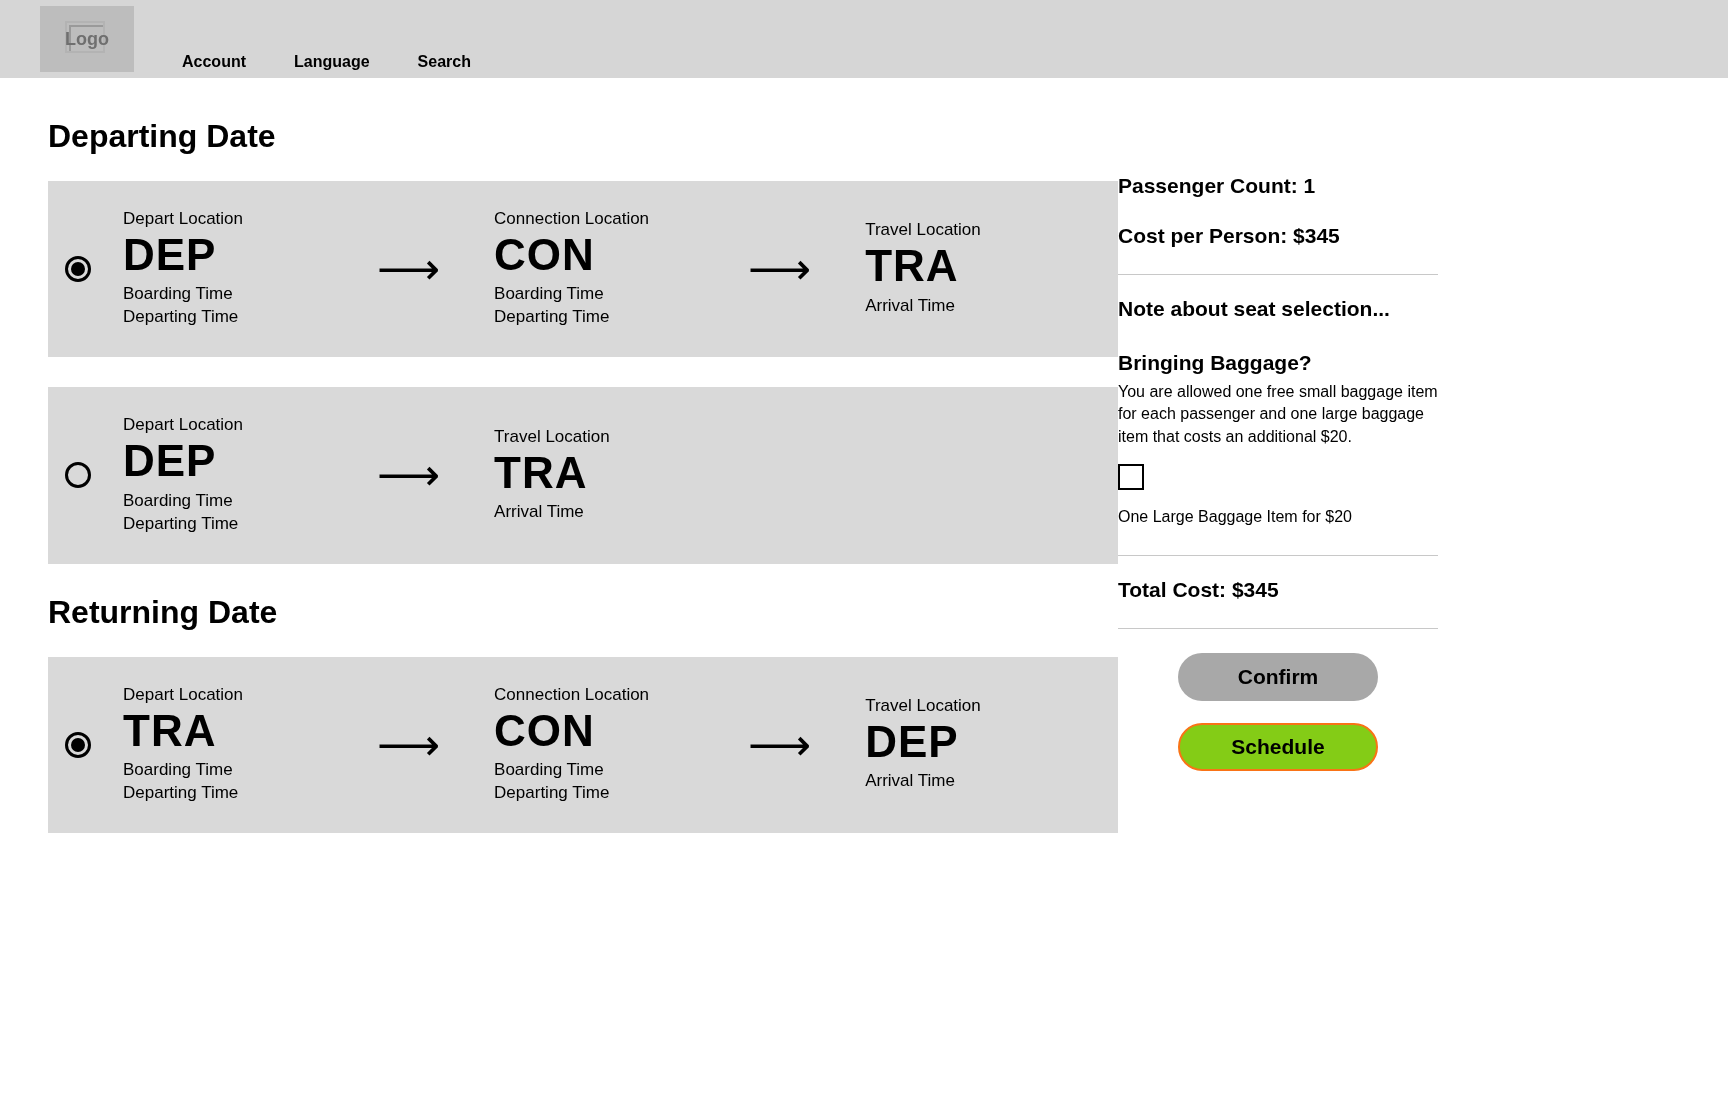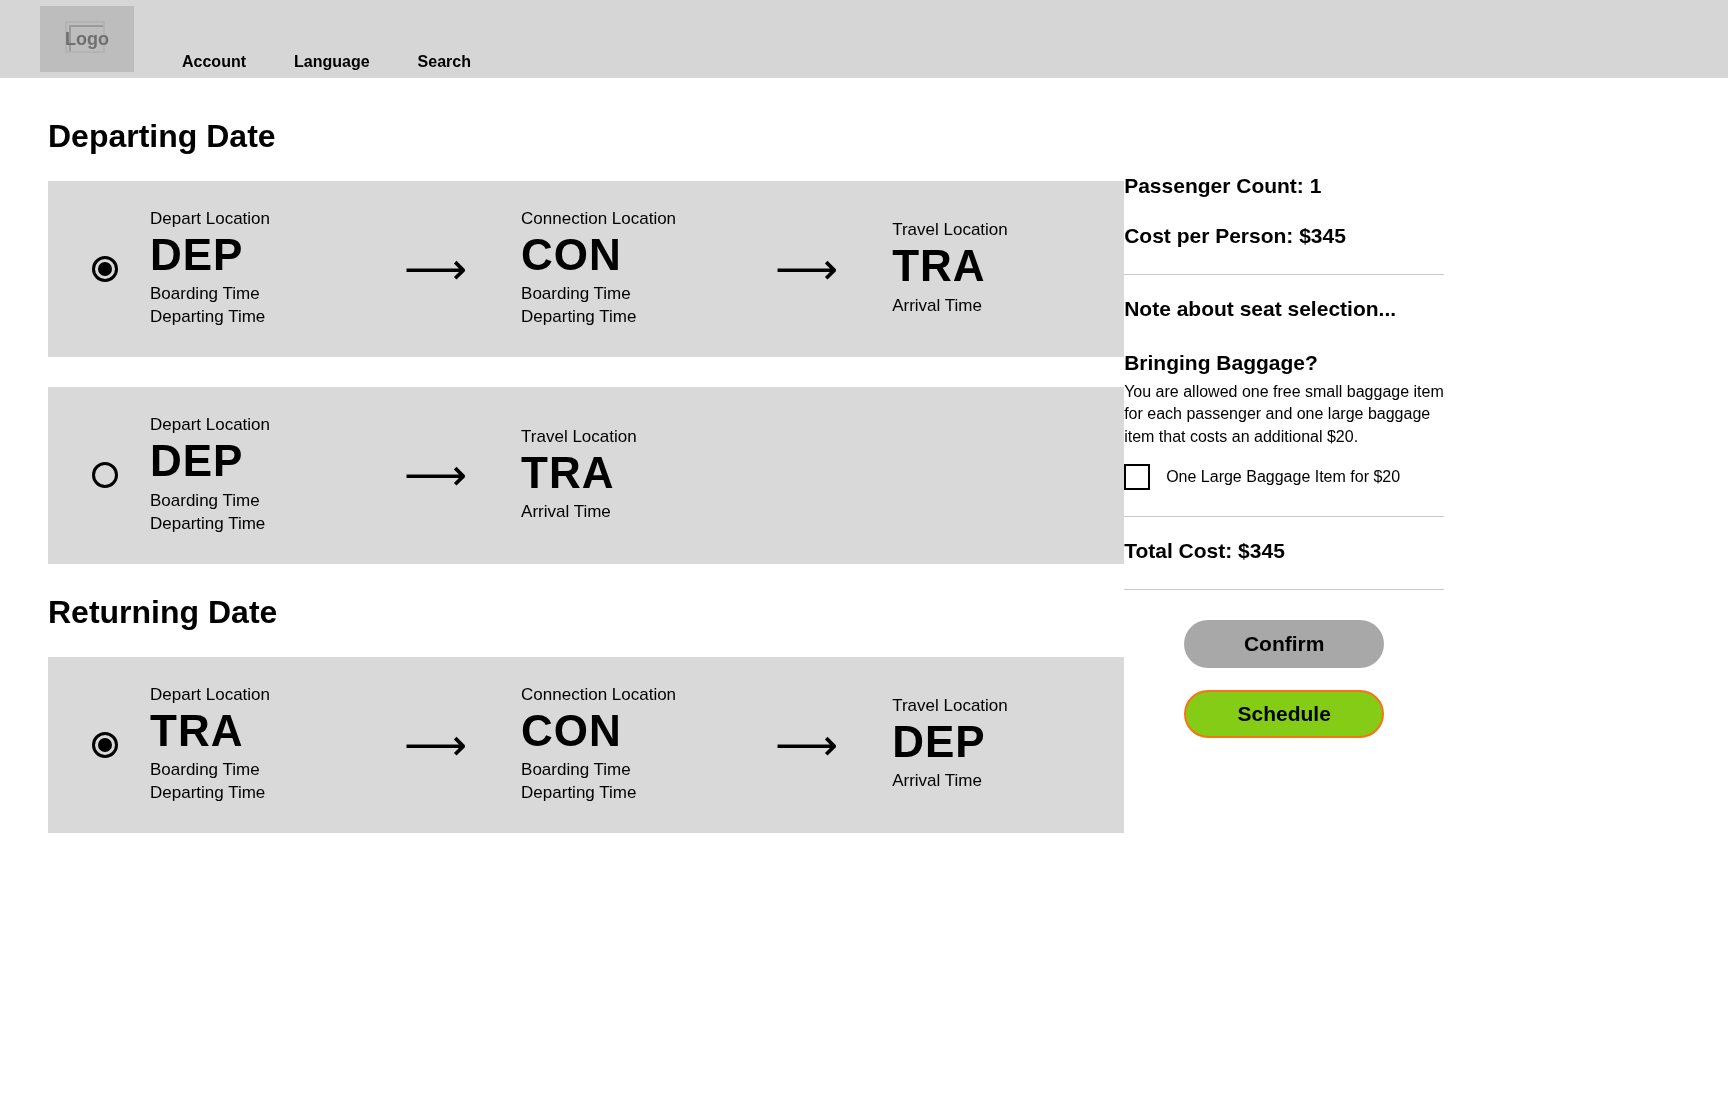--- a/index.html
+++ b/index.html
@@ -60,21 +60,21 @@
   }
   .left-col { flex: 0 0 1070px; }
   .right-col { flex: 0 0 320px; padding-top: 56px; }
   h1.section-title {
     font-size: 32px;
     font-weight: 800;
     margin-bottom: 26px;
   }
   .flight-card {
     background: #d9d9d9;
-    padding: 28px 32px 28px 44px;
+    padding: 28px 32px 28px 17px;
     margin-bottom: 30px;
     display: flex;
     align-items: center;
     gap: 32px;
   }
   .radio {
     width: 26px;
     height: 26px;
     border: 3px solid #000;
     border-radius: 50%;
@@ -130,38 +130,39 @@
     font-size: 16px;
     line-height: 1.4;
   }
   .side-hr {
     border: none;
     border-top: 1px solid #c8c8c8;
     margin: 22px 0;
   }
   .checkbox-row {
     display: flex;
-    align-items: center;
+    align-items: flex-start;
     gap: 16px;
     margin-top: 16px;
+    flex-direction: column;
   }
   .checkbox {
     width: 26px;
     height: 26px;
     border: 2.5px solid #000;
     background: #fff;
     cursor: pointer;
     flex-shrink: 0;
   }
   .btn-wrap {
     display: flex;
     flex-direction: column;
     align-items: center;
     gap: 22px;
-    margin-top: 30px;
+    margin-top: 24px;
   }
   .btn {
     width: 200px;
     height: 48px;
     border-radius: 24px;
     font-size: 21px;
     font-weight: 800;
     display: flex;
     align-items: center;
     justify-content: center;

